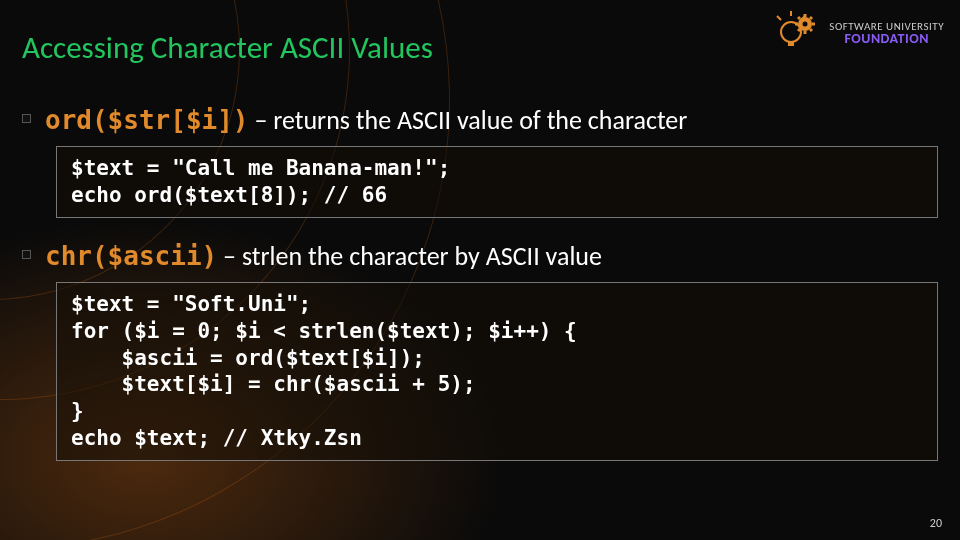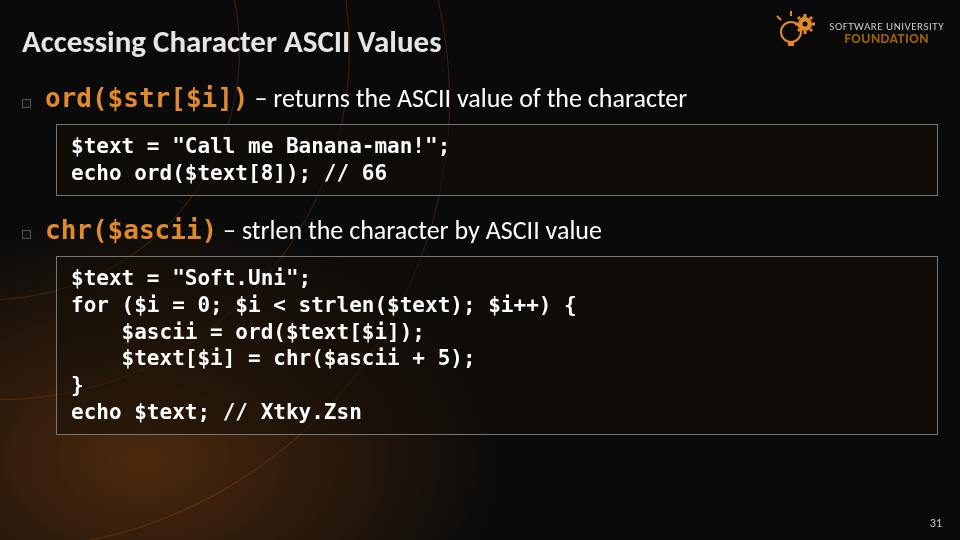--- a/index.html
+++ b/index.html
@@ -8,25 +8,25 @@
     height: 540px;
     background: radial-gradient(ellipse 600px 400px at 15% 85%, rgba(200,100,20,0.35), transparent 60%),
                 #0a0a0a;
     font-family: Calibri, "Segoe UI", sans-serif;
     color: #fff;
     position: relative;
     overflow: hidden;
   }
   .title {
     position: absolute;
-    top: 22px;
+    top: 28px;
     left: 22px;
     font-size: 31px;
-    font-weight: 700;
-    color: #e5e5e5;
+    font-weight: 400;
+    color: #22c55e;
   }
   .logo {
     position: absolute;
     top: 10px;
     right: 16px;
     display: flex;
     align-items: center;
     gap: 8px;
   }
   .logo-mark {
@@ -38,31 +38,32 @@
     display: flex;
     flex-direction: column;
     line-height: 1;
     font-size: 12px;
     letter-spacing: 0.5px;
     font-weight: 400;
     color: #ccc;
     text-align: center;
   }
   .logo-text .l1 { font-size: 11px; }
-  .logo-text .l2 { font-size: 14px; font-weight: 700; color: #a16207; }
+  .logo-text .l2 { font-size: 14px; font-weight: 700; color: #8b5cf6; }
   .content {
     position: absolute;
     top: 82px;
     left: 22px;
     right: 22px;
   }
   .bullet {
     display: flex;
-    align-items: center;
+    align-items: flex-start;
     margin-bottom: 10px;
+    margin-top: 22px;
   }
   .bullet .sq {
     width: 9px;
     height: 9px;
     background: #111;
     border: 1px solid #555;
     margin-right: 14px;
     margin-top: 10px;
     flex-shrink: 0;
   }
@@ -161,13 +162,13 @@
 
   <div class="codebox">$text = "Soft.Uni";
 for ($i = 0; $i &lt; strlen($text); $i++) {
     $ascii = ord($text[$i]);
     $text[$i] = chr($ascii + 5);
 }
 echo $text; // Xtky.Zsn</div>
 
 </div>
 
-<div class="slide-num">31</div>
+<div class="slide-num">20</div>
 
 </body></html>

